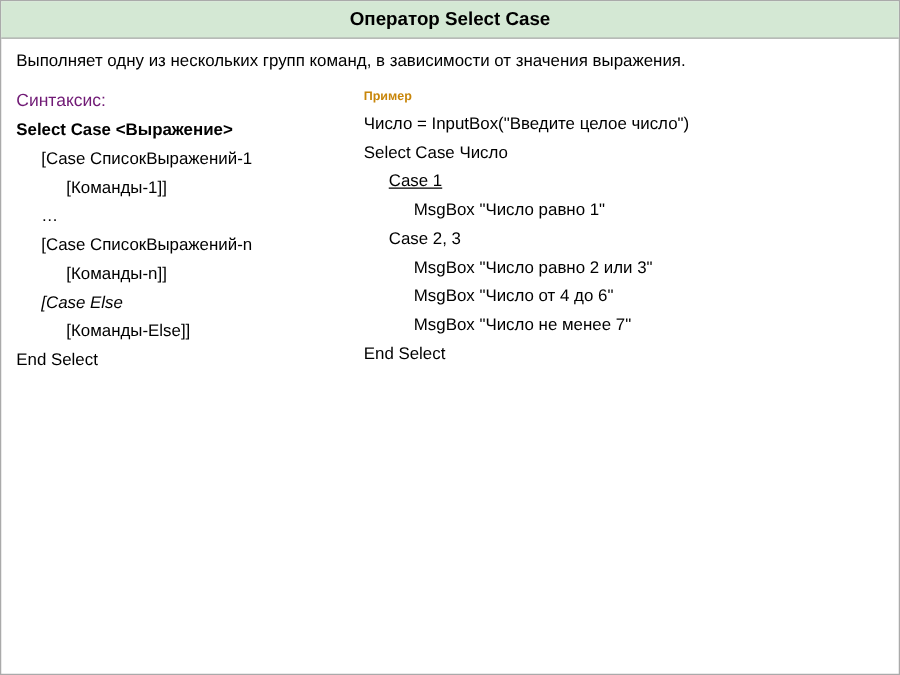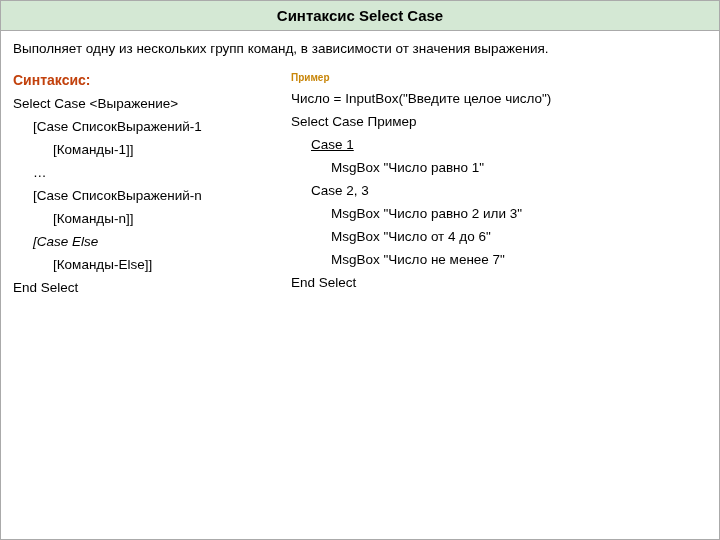--- a/index.html
+++ b/index.html
@@ -48,66 +48,66 @@
       font-size: 13.5px;
       line-height: 1.7;
     }
     #right-col {
       flex: 1;
       padding: 4px 4px 4px 12px;
       font-size: 13.5px;
       line-height: 1.7;
     }
     .section-title {
-      font-weight: bold;
-      color: #c2410c;
+      font-weight: normal;
+      color: #701a75;
       font-size: 14px;
     }
     .example-title {
       font-weight: bold;
       color: #c8860a;
       font-size: 10px;
       margin-bottom: 2px;
     }
     .code-block {
       font-family: Arial, sans-serif;
       font-size: 13.5px;
       line-height: 1.7;
     }
   </style>
 </head>
 <body>
 
 <div id="container">
   <div id="title-bar">
-    <span>Синтаксис Select Case</span>
+    <span>Оператор Select Case</span>
   </div>
   <div id="intro">
     <span>Выполняет одну из нескольких групп команд, в зависимости от значения выражения.</span>
   </div>
   <div id="content">
     <div id="left-col">
       <div class="section-title">Синтаксис:</div>
       <div class="code-block" id="syntax-lines">
-          <div style="padding-left: 0px;">Select Case &lt;Выражение&gt;</div>
+          <div style="padding-left: 0px; font-weight: bold;">Select Case &lt;Выражение&gt;</div>
           <div style="padding-left: 20px;">[Case СписокВыражений-1</div>
           <div style="padding-left: 40px;">[Команды-1]]</div>
           <div style="padding-left: 20px;">…</div>
           <div style="padding-left: 20px;">[Case СписокВыражений-n</div>
           <div style="padding-left: 40px;">[Команды-n]]</div>
           <div style="padding-left: 20px; font-style: italic;">[Case Else</div>
           <div style="padding-left: 40px;">[Команды-Else]]</div>
           <div style="padding-left: 0px;">End Select</div>
         </div>
     </div>
     <div id="right-col">
       <div class="example-title">Пример</div>
       <div class="code-block" id="example-lines">
           <div style="padding-left: 0px;">Число = InputBox("Введите целое число")</div>
-          <div style="padding-left: 0px;">Select Case Пример</div>
+          <div style="padding-left: 0px;">Select Case Число</div>
           <div style="padding-left: 20px; text-decoration: underline;">Case 1</div>
           <div style="padding-left: 40px;">MsgBox "Число равно 1"</div>
           <div style="padding-left: 20px;">Case 2, 3</div>
           <div style="padding-left: 40px;">MsgBox "Число равно 2 или 3"</div>
           <div style="padding-left: 40px;">MsgBox "Число от 4 до 6"</div>
           <div style="padding-left: 40px;">MsgBox "Число не менее 7"</div>
           <div style="padding-left: 0px;">End Select</div>
         </div>
     </div>
   </div>

